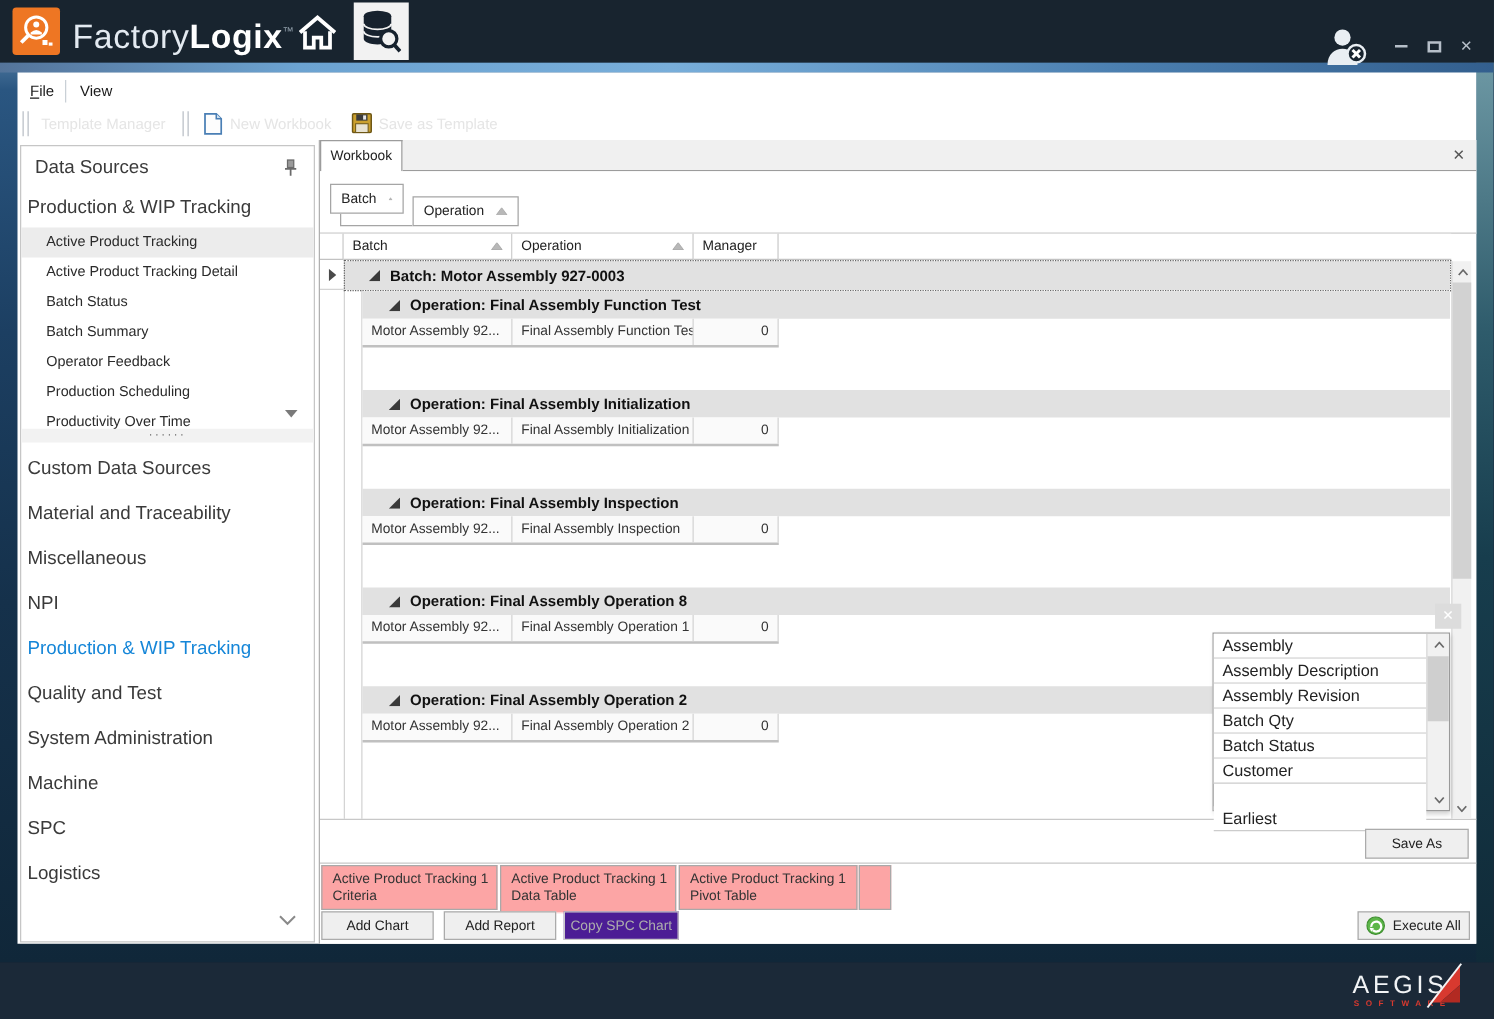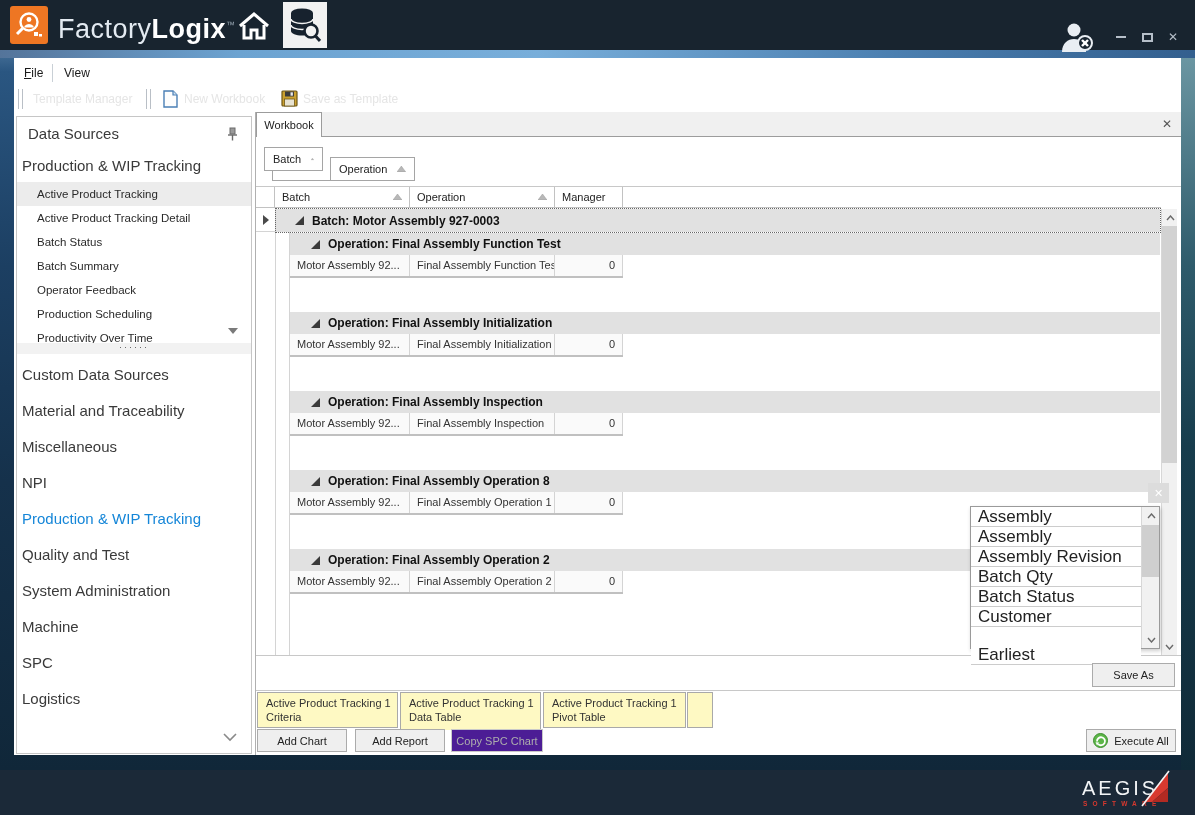--- a/index.html
+++ b/index.html
@@ -81,29 +81,29 @@
   
   .vsb { left:1161px; top:209px; width:16px; height:446px; background:#f1f1f1; border-left:1px solid #d7d7d7; }
   .vsb-btn { width:16px; height:17px; display:flex; align-items:center; justify-content:center; }
   .vsb-thumb { left:1162px; top:226px; width:15px; height:237px; background:#d2d2d2; }
   .vsb-down { left:1161px; top:638px; }
 
   
   .cz-header { left:970px; top:478px; width:206px; height:28px; background:rgba(241,241,241,0.95); display:flex; align-items:center; font-size:13px; color:#8f8f8f; padding-left:12px; box-shadow:0 0 4px rgba(0,0,0,0.15); }
   .cz-close { left:1148px; top:483px; width:21px; height:20px; background:#dcdcdc; color:#fff; text-align:center; line-height:20px; font-size:11px; }
   .cz-list { left:970px; top:506px; width:190px; height:143px; background:#fff; border:1px solid #9a9a9a; box-shadow:1px 2px 4px rgba(0,0,0,0.2); }
-  .cz-item { left:971px; width:170px; height:20px; line-height:19px; font-size:17px; color:#222; padding-left:7px; border-bottom:1px solid #cccccc; background:#fff; }
+  .cz-item { left:971px; width:170px; height:20px; line-height:19px; font-size:13px; color:#222; padding-left:7px; border-bottom:1px solid #cccccc; background:#fff; }
   .cz-sb { left:1141px; top:507px; width:18px; height:141px; background:#f1f1f1; border-left:1px solid #d7d7d7; }
   .cz-thumb { left:1142px; top:525px; width:17px; height:52px; background:#cfcfcf; }
 
   
   .saveas-line { left:256px; top:690px; width:925px; height:1px; background:#c8c8c8; }
   .btn { background:#efefef; border:1px solid #ababab; font-size:11px; color:#222; display:flex; align-items:center; justify-content:center; gap:6px; }
   .btn.disabled { background:#4c1d95; border-color:#c9c9c9; color:#adadad; }
-  .btab { top:692px; height:36px; background:#fef9c3; border:1px solid #a9a9a9; font-size:11px; color:#333; padding:3px 0 0 8px; line-height:14px; }
+  .btab { top:692px; height:36px; background:#fca5a5; border:1px solid #a9a9a9; font-size:11px; color:#333; padding:3px 0 0 8px; line-height:14px; }
   .btab.active { height:39px; border-bottom-color:#fff; }
 
   
   .footer { left:0; top:770px; width:1195px; height:45px; background:#1b2938; }
   .aegis-text { left:1082px; top:777px; font-size:20px; letter-spacing:3px; color:#f2f4f6; }
   .aegis-sub { left:1083px; top:800px; font-size:6.5px; letter-spacing:5.2px; color:#d8392f; font-weight:bold; }
 </style>
 </head>
 <body>
 

